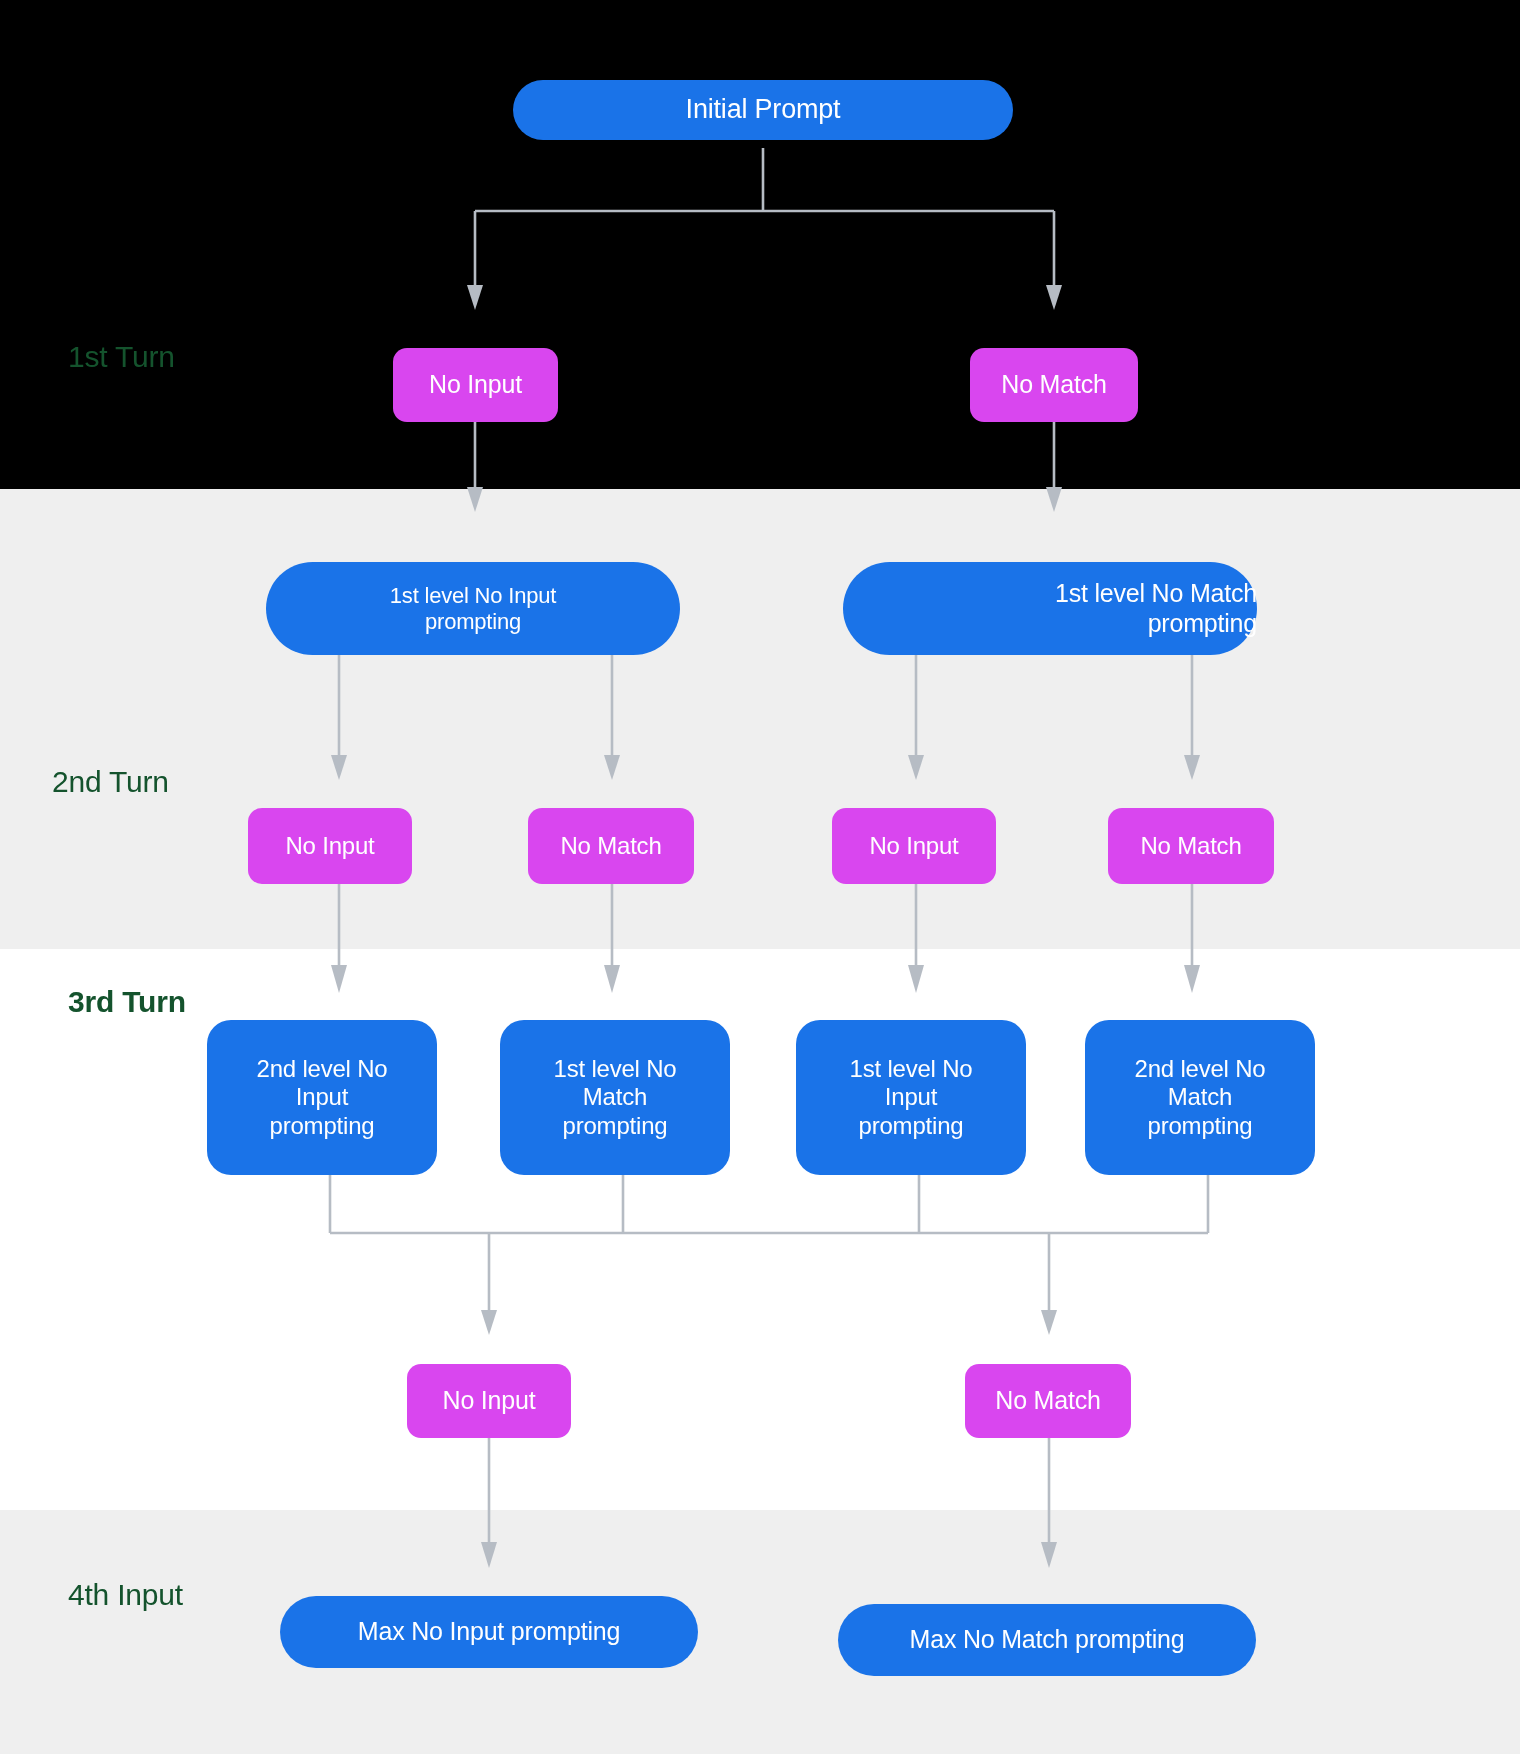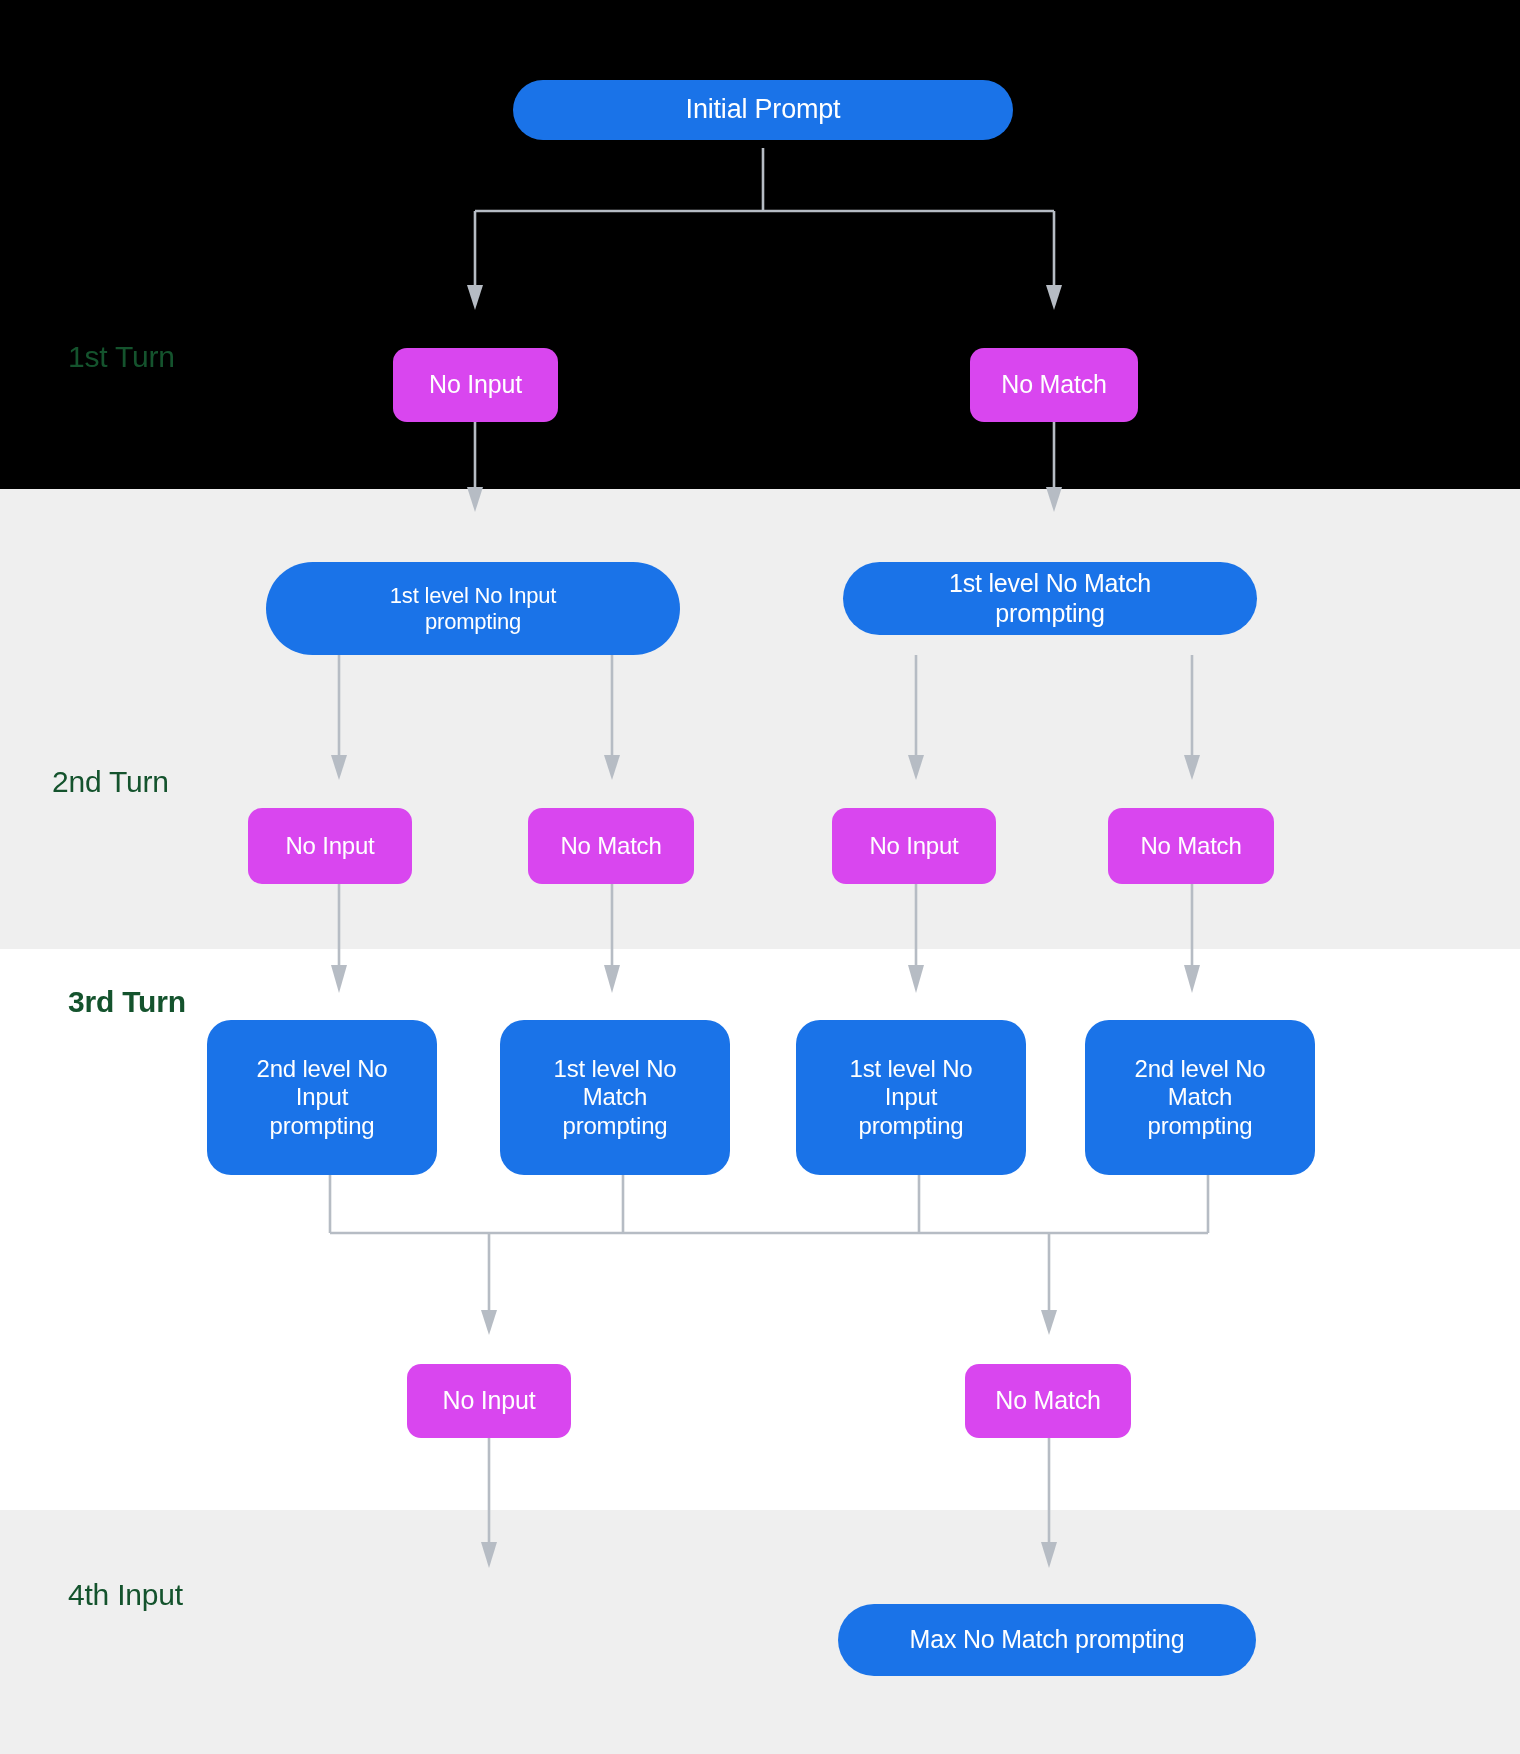--- a/index.html
+++ b/index.html
@@ -133,21 +133,21 @@
 
   <div class="node blue pill" style="left:513px; top:80px; width:500px; height:60px; font-size:27px;">Initial Prompt</div>
 
   <div class="node green rounded" style="left:393px; top:348px; width:165px; height:74px; font-size:25px;">No Input</div>
   <div class="node green rounded" style="left:970px; top:348px; width:168px; height:74px; font-size:25px;">No Match</div>
 
   <div class="node blue pill" style="left:266px; top:562px; width:414px; height:93px; font-size:22px; flex-direction:column;">
     <span>1st level No Input</span>
     <span>prompting</span>
   </div>
-  <div class="node blue pill" style="left:843px; top:562px; width:414px; height:73px; font-size:25px; flex-direction:column;">
+  <div class="node blue pill" style="left:843px; top:562px; width:414px; height:93px; font-size:25px; flex-direction:column;align-items:flex-end;">
     <span>1st level No Match</span>
     <span>prompting</span>
   </div>
 
   <div class="node green rounded" style="left:248px; top:808px; width:164px; height:76px; font-size:24px;">No Input</div>
   <div class="node green rounded" style="left:528px; top:808px; width:166px; height:76px; font-size:24px;">No Match</div>
   <div class="node green rounded" style="left:832px; top:808px; width:164px; height:76px; font-size:24px;">No Input</div>
   <div class="node green rounded" style="left:1108px; top:808px; width:166px; height:76px; font-size:24px;">No Match</div>
 
   <div class="node blue rounded" style="left:207px; top:1020px; width:230px; height:155px; font-size:24px; flex-direction:column; border-radius:24px;">
@@ -167,15 +167,16 @@
   </div>
   <div class="node blue rounded" style="left:1085px; top:1020px; width:230px; height:155px; font-size:24px; flex-direction:column; border-radius:24px;">
     <span>2nd level No</span>
     <span>Match</span>
     <span>prompting</span>
   </div>
 
   <div class="node green rounded" style="left:407px; top:1364px; width:164px; height:74px; font-size:25px;">No Input</div>
   <div class="node green rounded" style="left:965px; top:1364px; width:166px; height:74px; font-size:25px;">No Match</div>
 
+  <div class="node blue pill" style="left:280px; top:1596px; width:418px; height:72px; font-size:25px;">Max No Input prompting</div>
   <div class="node blue pill" style="left:838px; top:1596px; width:418px; height:72px; font-size:25px;margin-top:8px;">Max No Match prompting</div>
 
 </div>
 
 </body></html>

